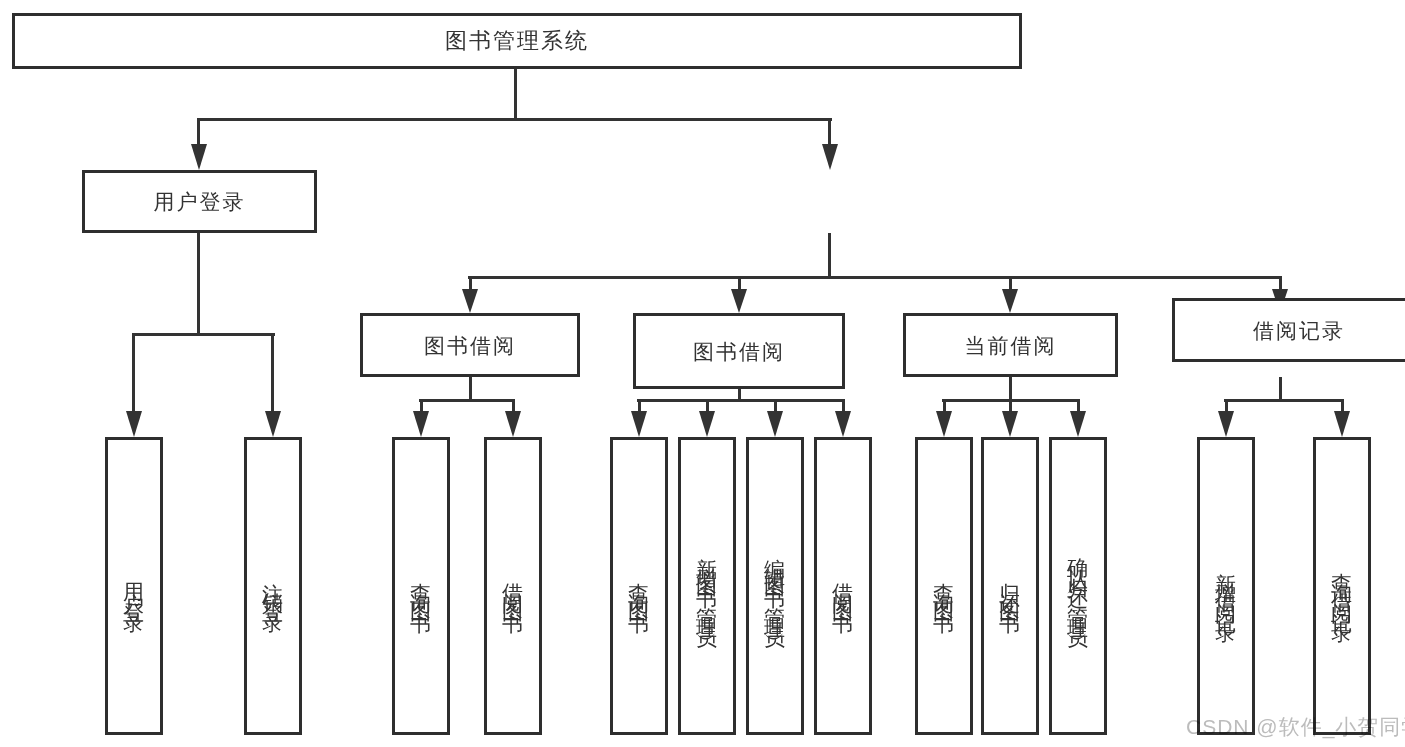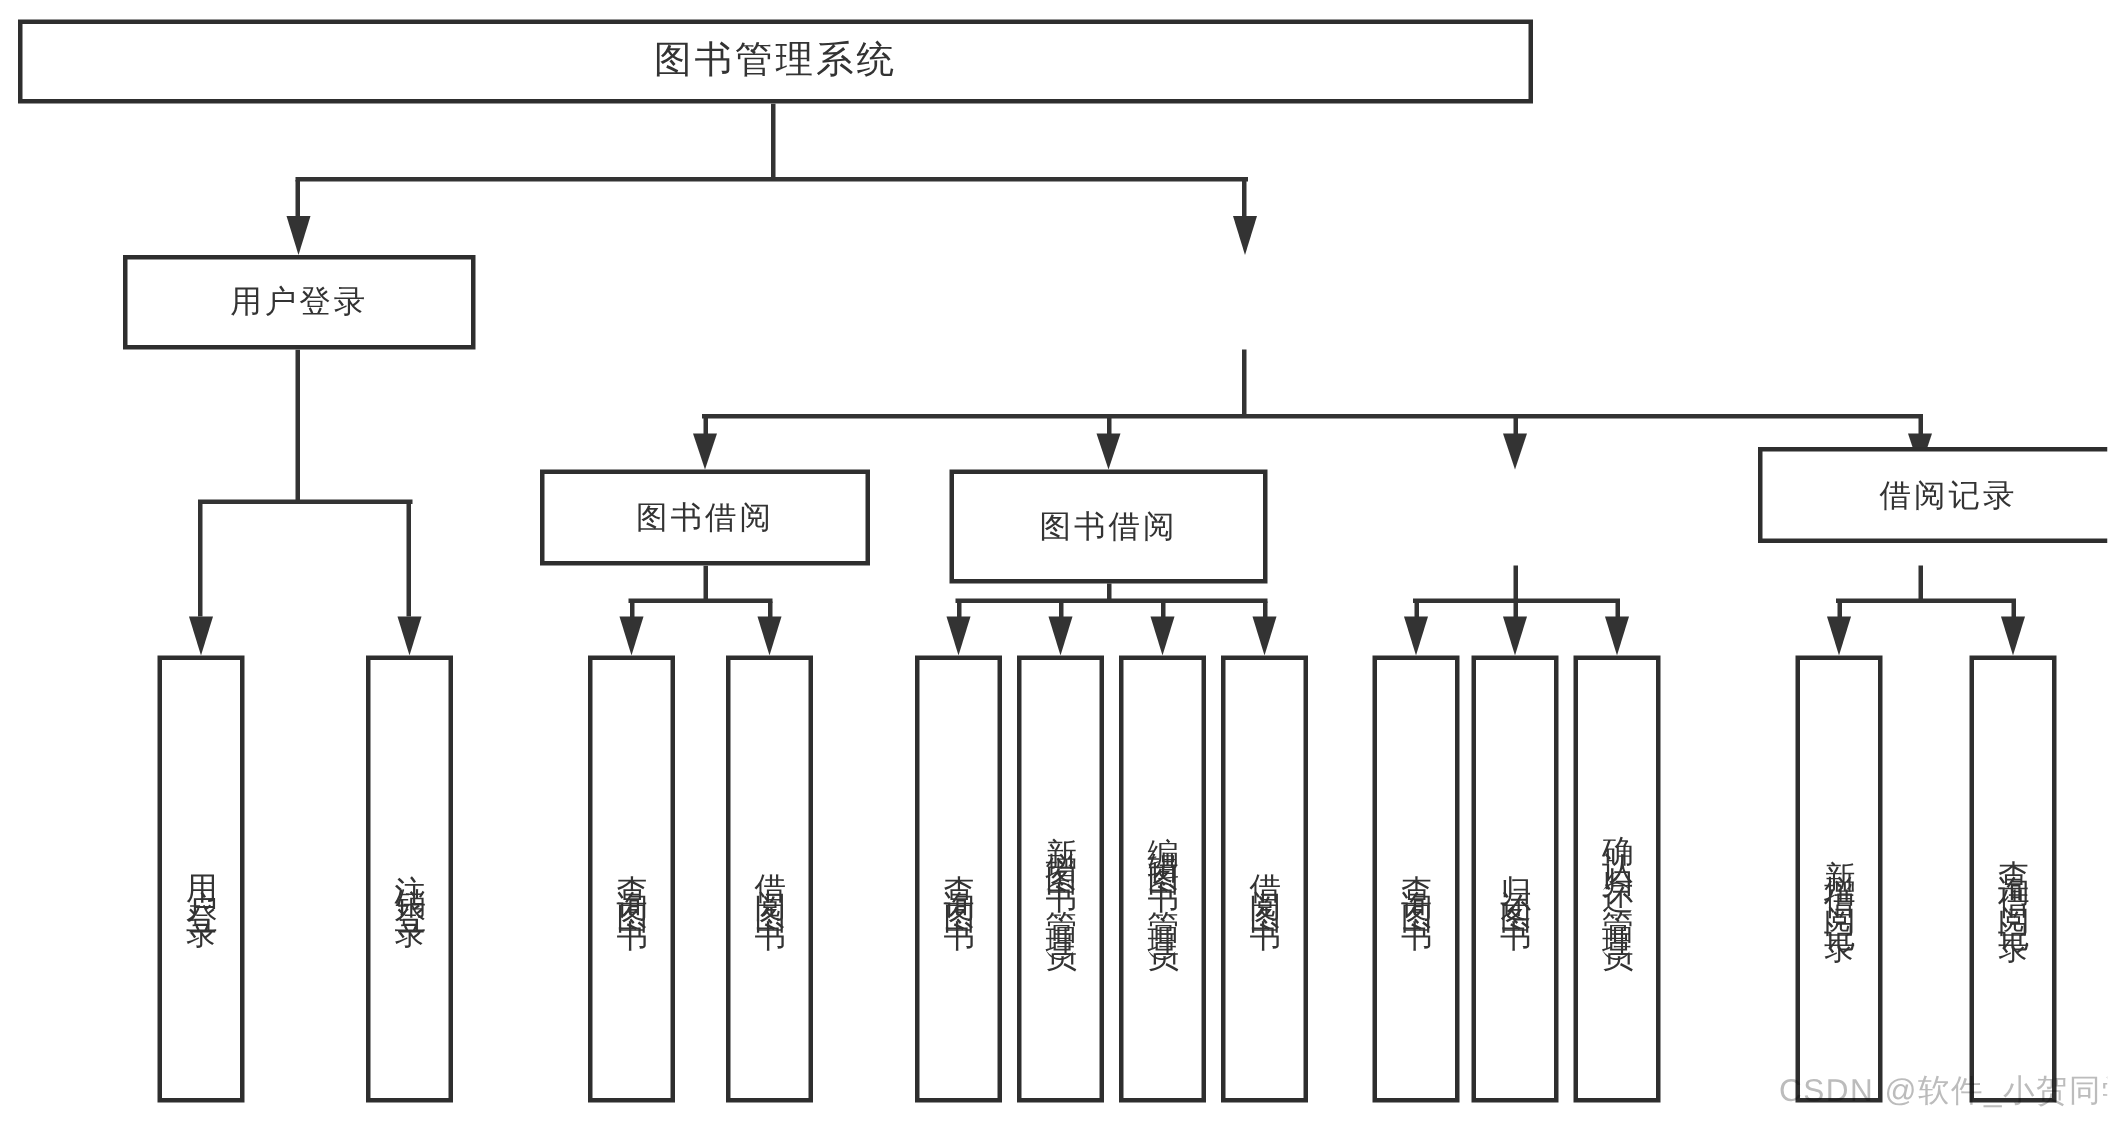--- a/index.html
+++ b/index.html
@@ -20,21 +20,21 @@
     justify-content:center;
     z-index:2;
   }
   .box .lbl{
     color:#333;
     font-size:21px;
     letter-spacing:2px;
     white-space:nowrap;
     line-height:1;
   }
-  .box.root .lbl{font-size:25px;font-family:Liberation Mono, monospace;}
+  .box.root .lbl{font-size:22px;}
   .box.vert .lbl{
     writing-mode:vertical-rl;
     text-orientation:mixed;
     letter-spacing:10px;
     white-space:normal;
     line-height:1;
   }
   .vl{position:absolute;width:3px;background:#333;z-index:1;}
   .hl{position:absolute;height:3px;background:#333;z-index:1;}
   .arr{
@@ -67,20 +67,23 @@
 
   <div class="box" style="left:82px;top:170px;width:235px;height:63px">
     <span class="lbl">用户登录</span>
   </div>
 
   <div class="box" style="left:360px;top:313px;width:220px;height:64px">
     <span class="lbl">图书借阅</span>
   </div>
   <div class="box" style="left:633px;top:313px;width:212px;height:76px">
     <span class="lbl">图书借阅</span>
+  </div>
+  <div class="box" style="left:903px;top:313px;width:215px;height:64px">
+    <span class="lbl">当前借阅</span>
   </div>
   <div class="box" style="left:1172px;top:298px;width:254px;height:64px">
     <span class="lbl">借阅记录</span>
   </div>
 
   <div class="box vert" style="left:105px;top:437px;width:58px;height:298px">
     <span class="lbl">用户登录</span>
   </div>
   <div class="box vert" style="left:244px;top:437px;width:58px;height:298px">
     <span class="lbl">注销登录</span>

